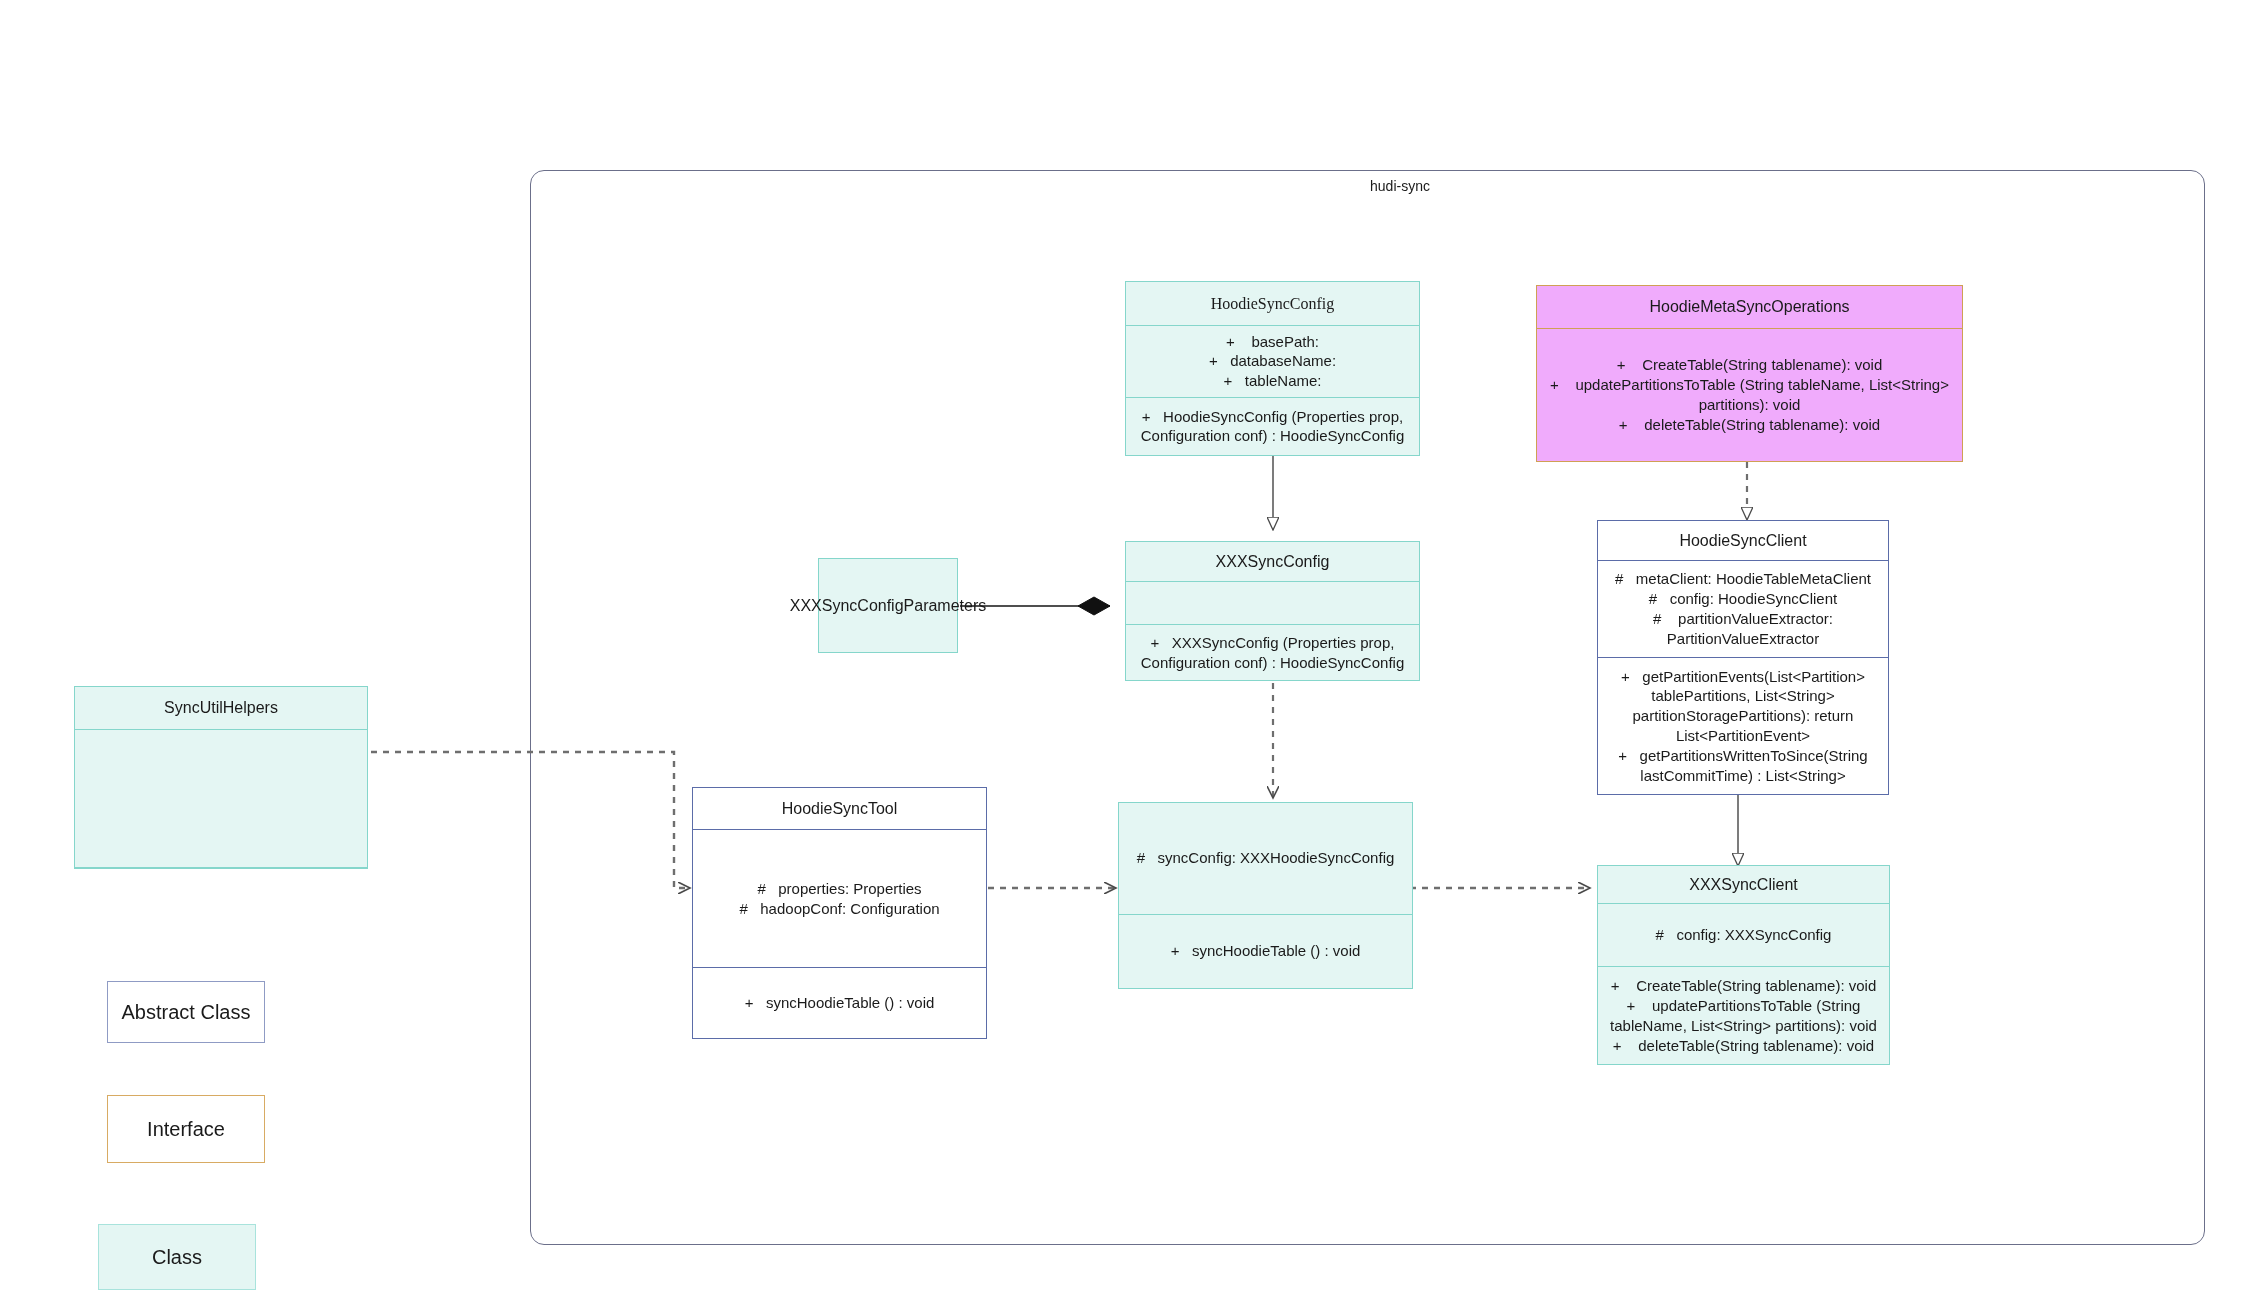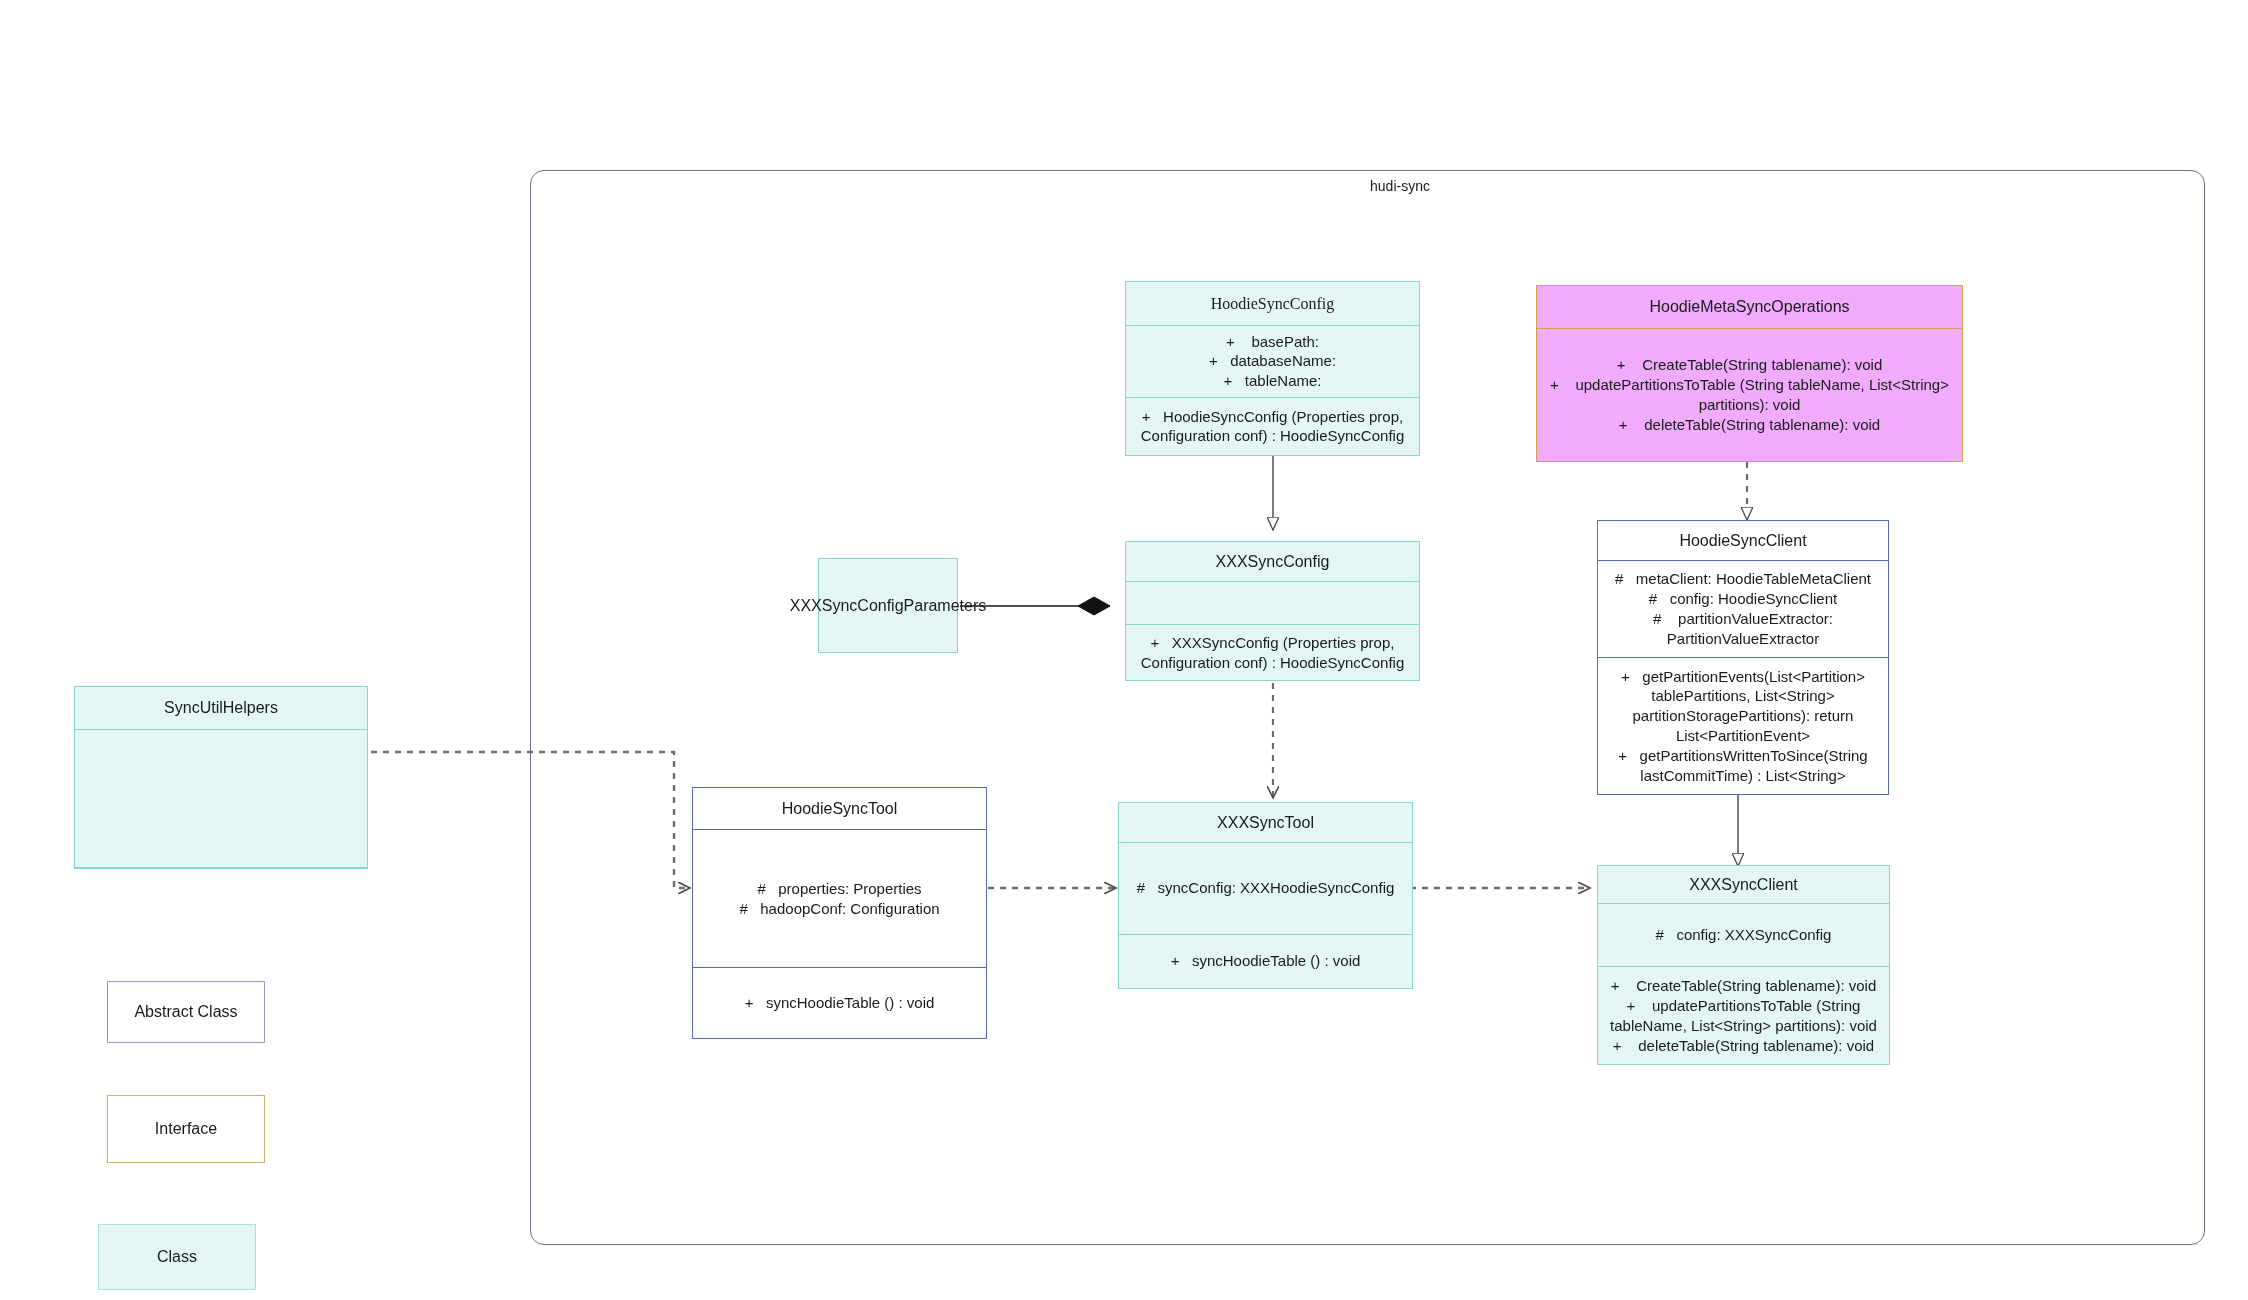--- a/index.html
+++ b/index.html
@@ -98,21 +98,21 @@
   .uml .lines { width: 100%; }
   .uml .lines div { white-space: pre-wrap; }
 
   
   .legend-box {
     position: absolute;
     box-sizing: border-box;
     display: flex;
     align-items: center;
     justify-content: center;
-    font-size: 16px;
+    font-size: 20px;
     background: #ffffff;
   }
   .legend-box.abstract { border: 1.6px solid #8f9bc4; }
   .legend-box.iface    { border: 1.6px solid #d8ab63; }
   .legend-box.cls      { border: 1.6px solid #a8e3dc; background: #e4f6f3; }
 </style>
 </head>
 <body>
 
 <div id="canvas">
@@ -248,21 +248,20 @@
       </div>
     </div>
     <div class="sect ops nobdr">
       <div class="lines">
         <div>+   syncHoodieTable () : void</div>
       </div>
     </div>
   </div>
 
   <div class="uml" style="left:1118px; top:802px; width:295px; height:187px;">
-    <div class="sect name" style="height:40px;">XXXSyncTool</div>
     <div class="sect attrs" style="height:70px;">
       <div class="lines">
         <div>#   syncConfig: XXXHoodieSyncConfig</div>
       </div>
     </div>
     <div class="sect ops nobdr">
       <div class="lines">
         <div>+   syncHoodieTable () : void</div>
       </div>
     </div>

